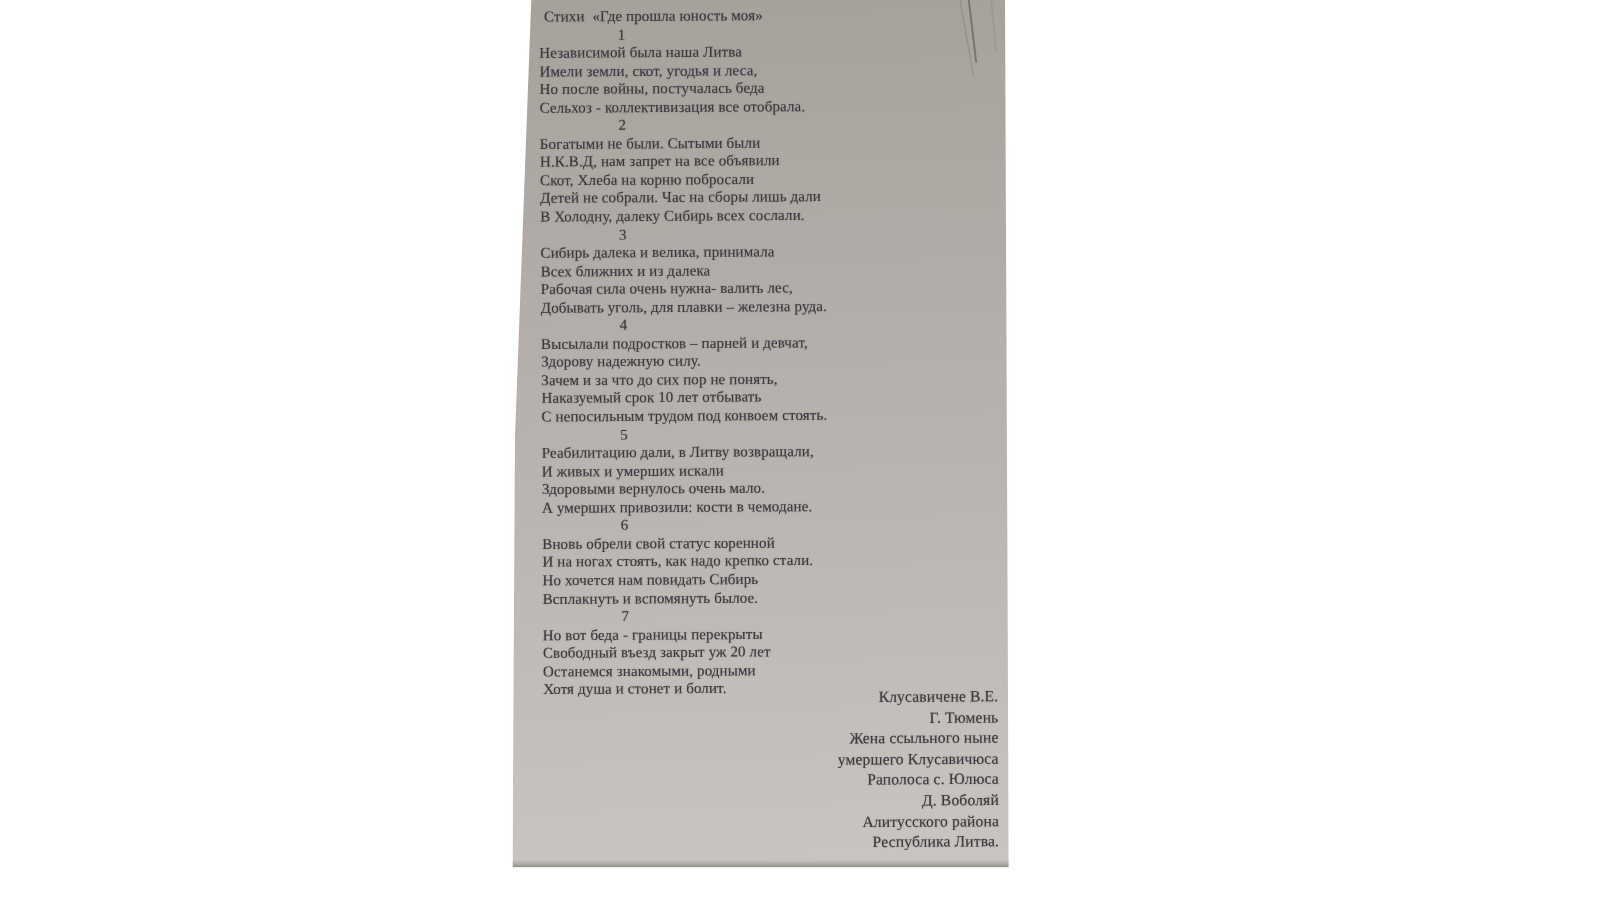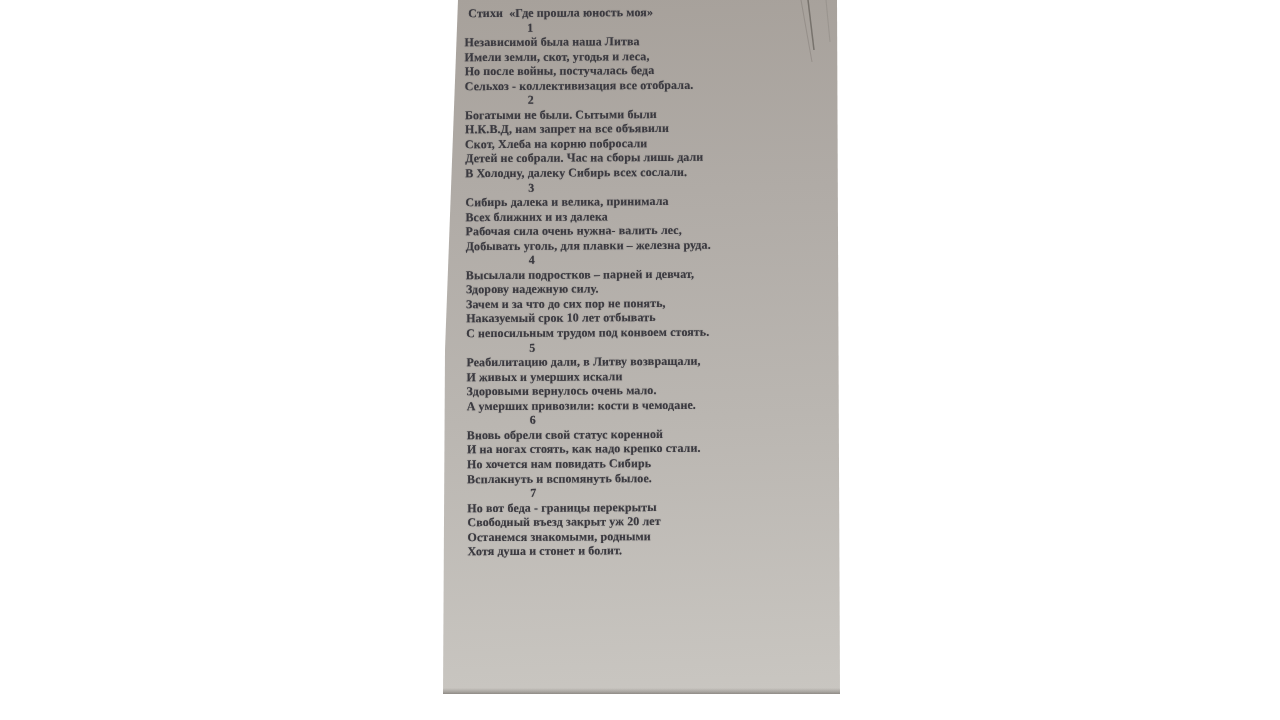--- a/index.html
+++ b/index.html
@@ -12,31 +12,30 @@
     font-family: "Liberation Serif", serif;
   }
   .stage {
     position: relative;
     width: 1280px;
     height: 720px;
     background: var(--page-bg, #ffffff);
   }
   .paper {
     position: absolute;
-    left: 442px;
+    left: 409px;
     top: 0;
     width: 400px;
     height: 694px;
     background: linear-gradient(178deg,
       var(--paper-top, #a7a19b) 0%,
       #b0aba6 28%,
       var(--paper-mid, #bab6b1) 60%,
       var(--paper-bottom, #c9c6c1) 100%);
     clip-path: polygon(16px 0, 395px 0, 398px 694px, 1px 694px, 3px 350px);
-    font-weight: bold;
   }
   .paper::after {
     content: "";
     position: absolute;
     left: 0; right: 0; bottom: 0;
     height: 6px;
     background: linear-gradient(to bottom,
       rgba(100,95,90,0) 0%,
       rgba(100,95,90,0.30) 60%,
       rgba(85,80,75,0.5) 100%);
@@ -147,16 +146,26 @@
             <div class="poem-line">Но хочется нам повидать Сибирь</div>
             <div class="poem-line">Всплакнуть и вспомянуть былое.</div>
             <div class="stanza-number">7</div>
             <div class="poem-line">Но вот беда - границы перекрыты</div>
             <div class="poem-line">Свободный въезд закрыт уж 20 лет</div>
             <div class="poem-line">Останемся знакомыми, родными</div>
             <div class="poem-line">Хотя душа и стонет и болит.</div>
           </div>
       </div>
 
+      <div id="signature" class="signature">
+          <div class="sig-line">Клусавичене В.Е.</div>
+          <div class="sig-line">Г. Тюмень</div>
+          <div class="sig-line">Жена ссыльного ныне</div>
+          <div class="sig-line">умершего Клусавичюса</div>
+          <div class="sig-line">Раполоса с. Юлюса</div>
+          <div class="sig-line">Д. Воболяй</div>
+          <div class="sig-line">Алитусского района</div>
+          <div class="sig-line">Республика Литва.</div>
+        </div>
     </div>
 
   </div>
 </div>
 
 </body></html>

